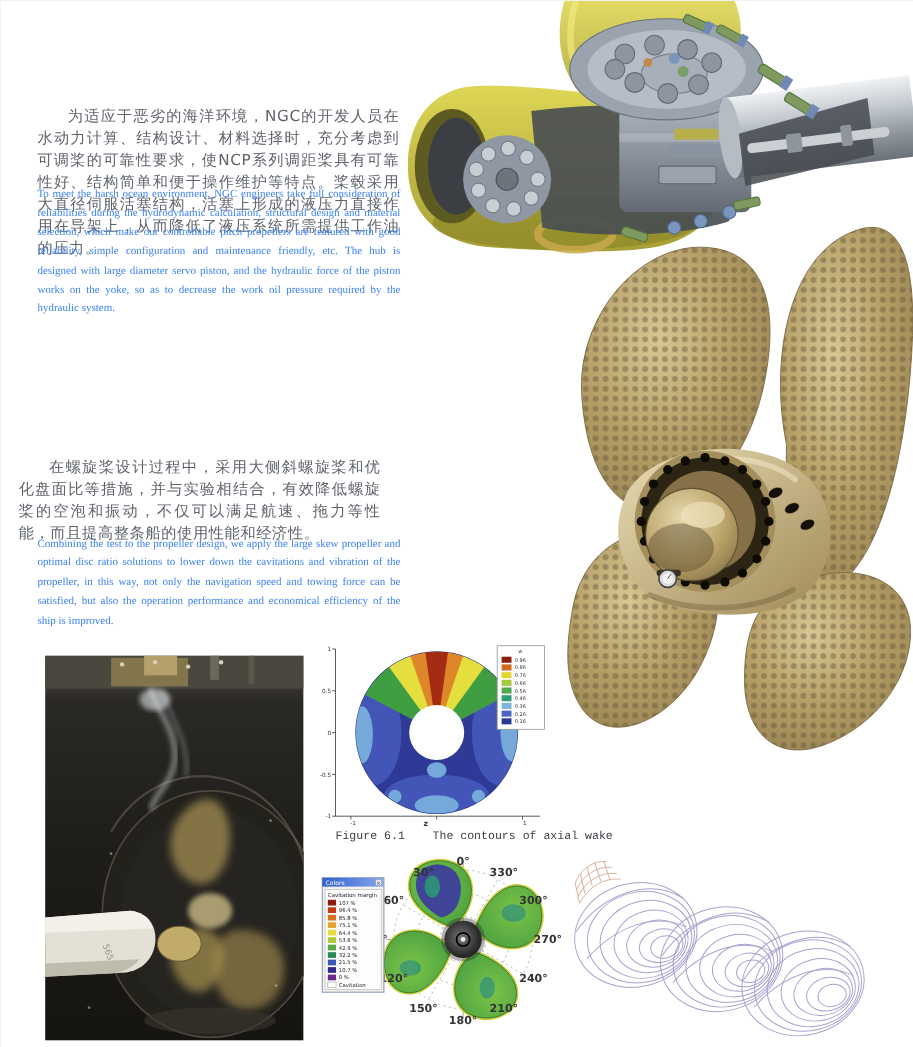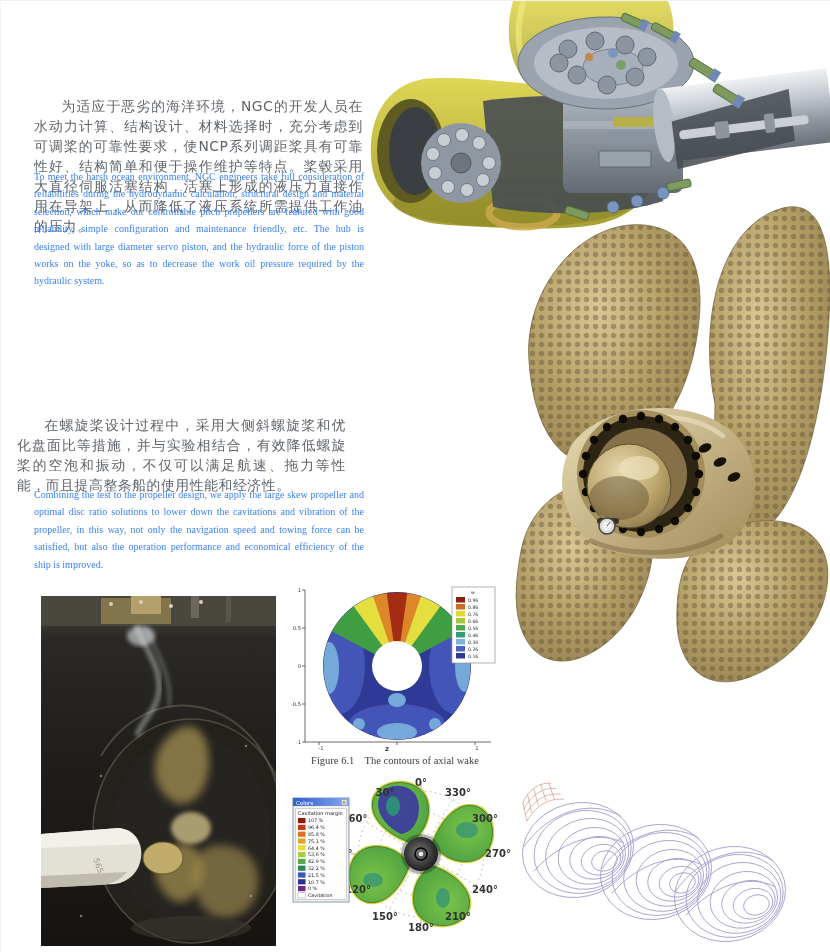--- a/index.html
+++ b/index.html
@@ -22,23 +22,23 @@
   #zh2 { left:16px; top:366px; width:329px; }
   #en2 { left:33px; top:457px; width:330px;margin-top:28px; }
   .fig { position:absolute; }
   #cad-figure        { left:362px; top:0;     }
   #propeller-figure  { left:500px; top:195px; }
   #cavitation-figure { left:40px;  top:595px; }
   #contour-figure    { left:288px; top:583px; }
   #polar-figure      { left:280px; top:775px; }
   #wireframe-figure  { left:505px; top:765px; }
   #contour-caption {
-    position:absolute; left:288px; top:754px; width:212px;
-    text-align:center; font-size:10.5px; color:#3c4147;
-    font-family:Liberation Serif, serif; white-space:pre;
+    position:absolute; left:304px; top:754px; width:212px;
+    text-align:left; font-size:10.5px; color:#3c4147;
+    font-family:Liberation Mono, monospace; white-space:pre;
   }
 </style>
 </head>
 <body>
 
 <div class="page">
 
   <p id="zh1" class="para zh">为适应于恶劣的海洋环境，NGC的开发人员在水动力计算、结构设计、材料选择时，充分考虑到可调桨的可靠性要求，使NCP系列调距桨具有可靠性好、结构简单和便于操作维护等特点。桨毂采用大直径伺服活塞结构，活塞上形成的液压力直接作用在导架上，从而降低了液压系统所需提供工作油的压力。</p>
   <p id="en1" class="para en">To meet the harsh ocean environment, NGC engineers take full consideration of reliabilities during the hydrodynamic calculation, structural design and material selection, which make our controllable pitch propellers are featured with good reliability, simple configuration and maintenance friendly, etc. The hub is designed with large diameter servo piston, and the hydraulic force of the piston works on the yoke, so as to decrease the work oil pressure required by the hydraulic system.</p>
   <p id="zh2" class="para zh">在螺旋桨设计过程中，采用大侧斜螺旋桨和优化盘面比等措施，并与实验相结合，有效降低螺旋桨的空泡和振动，不仅可以满足航速、拖力等性能，而且提高整条船的使用性能和经济性。</p>

